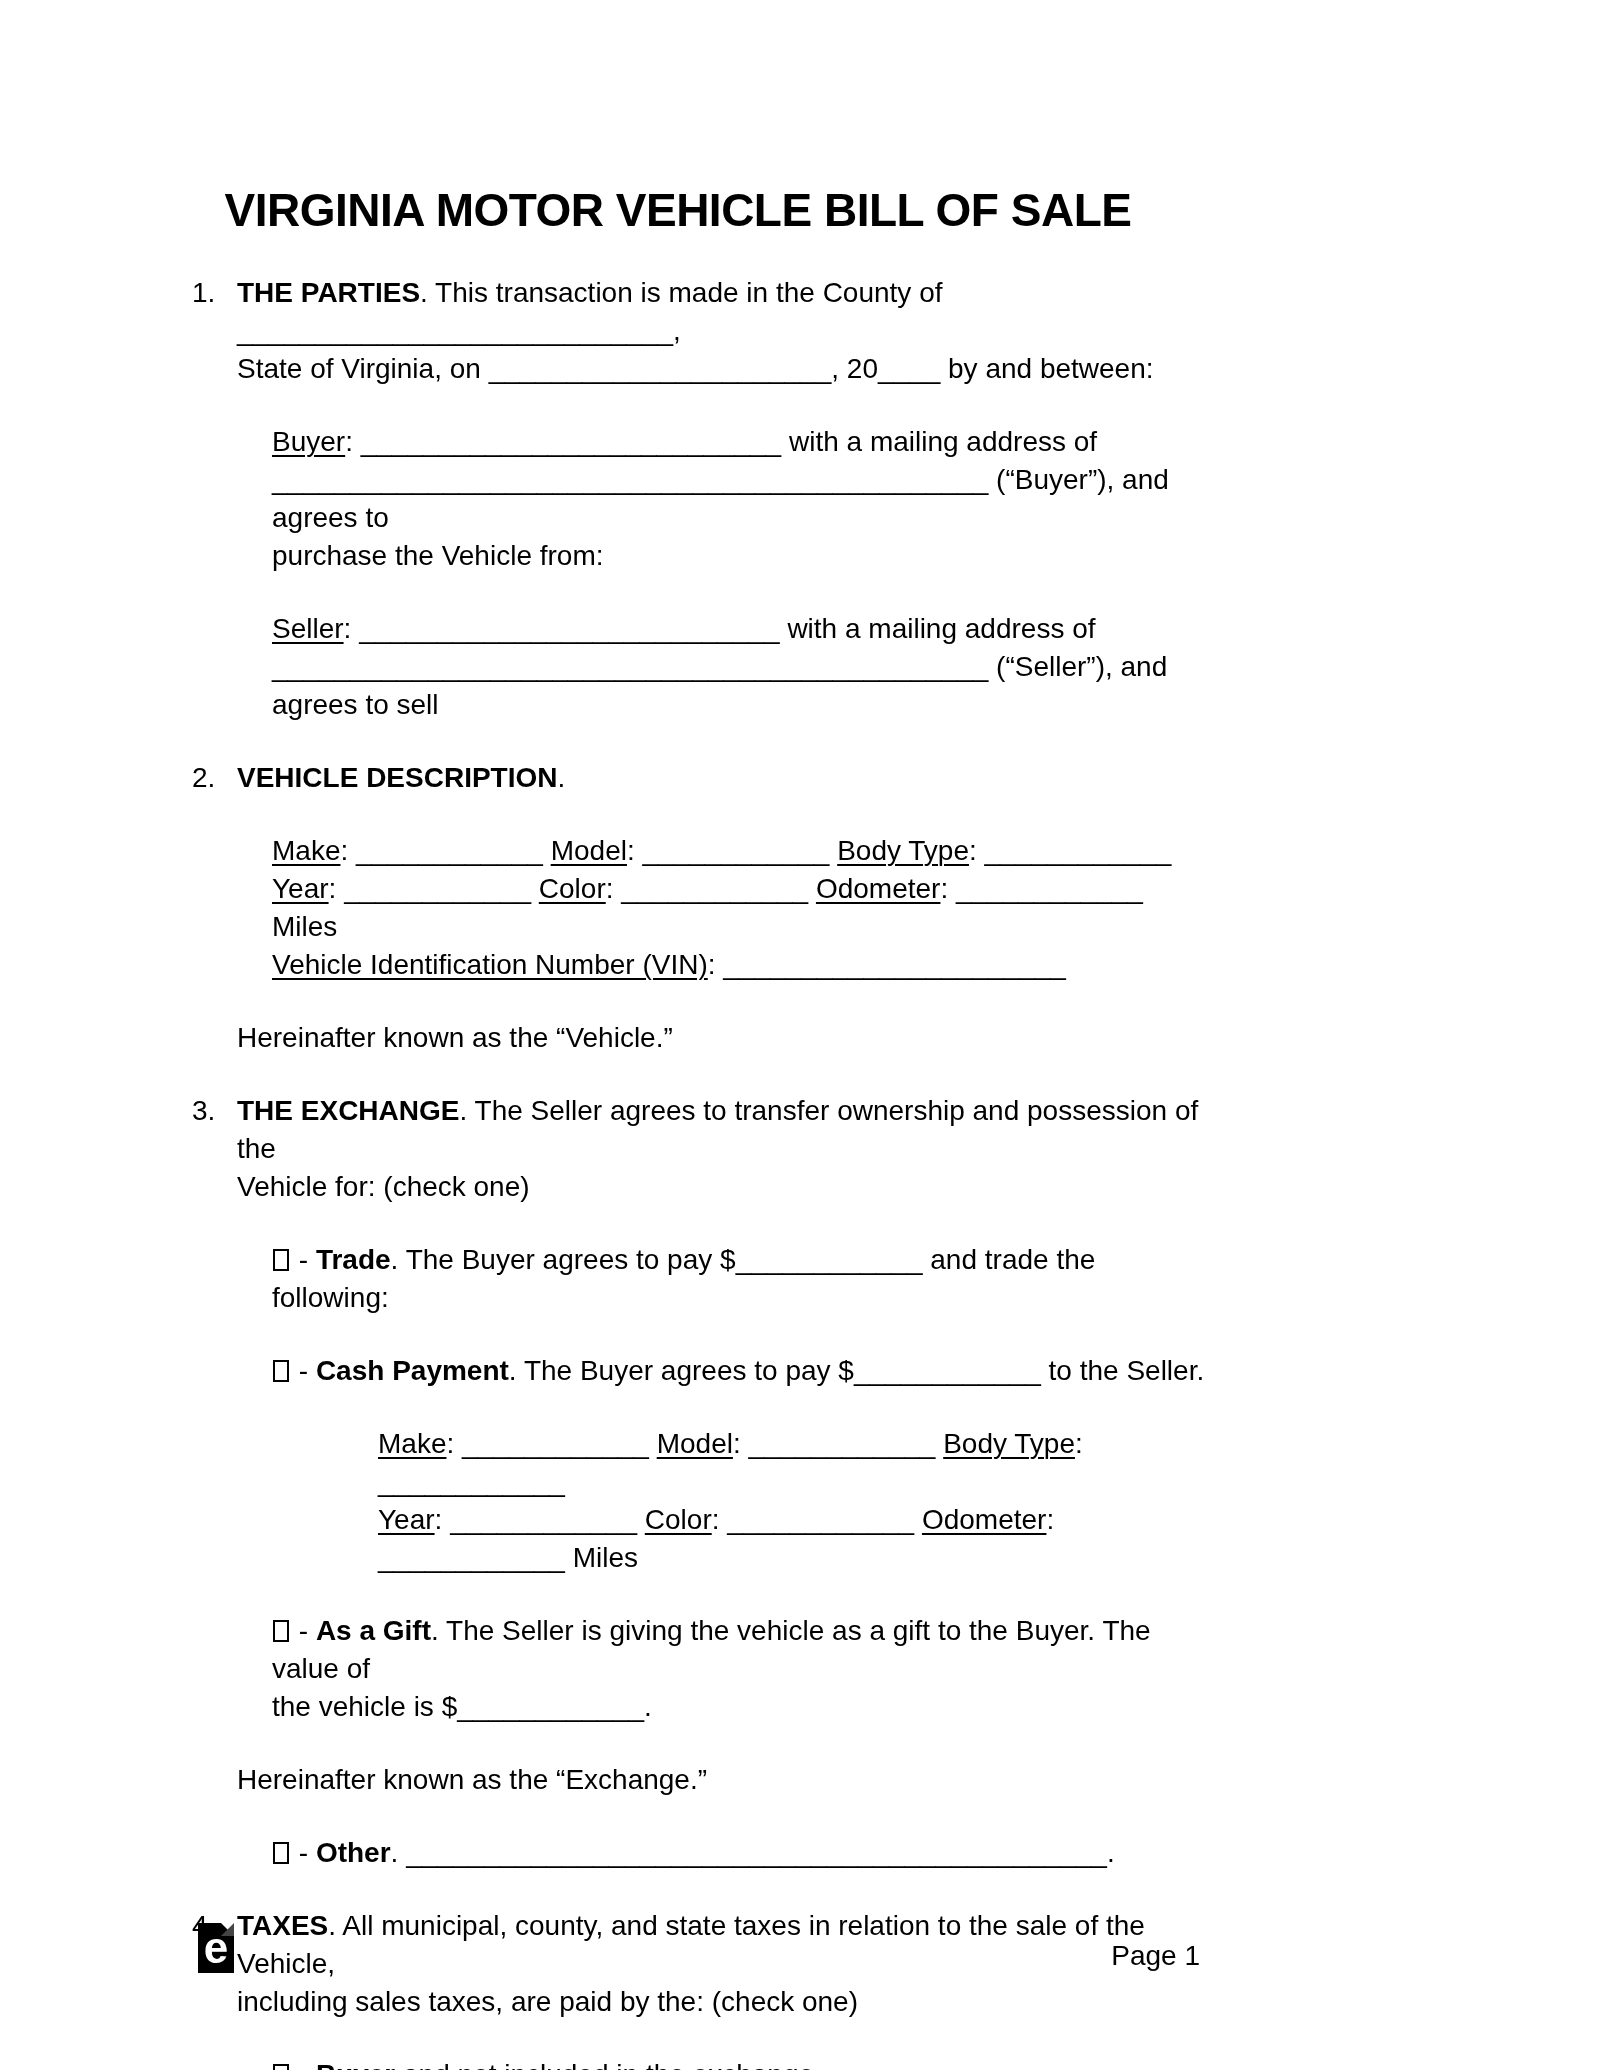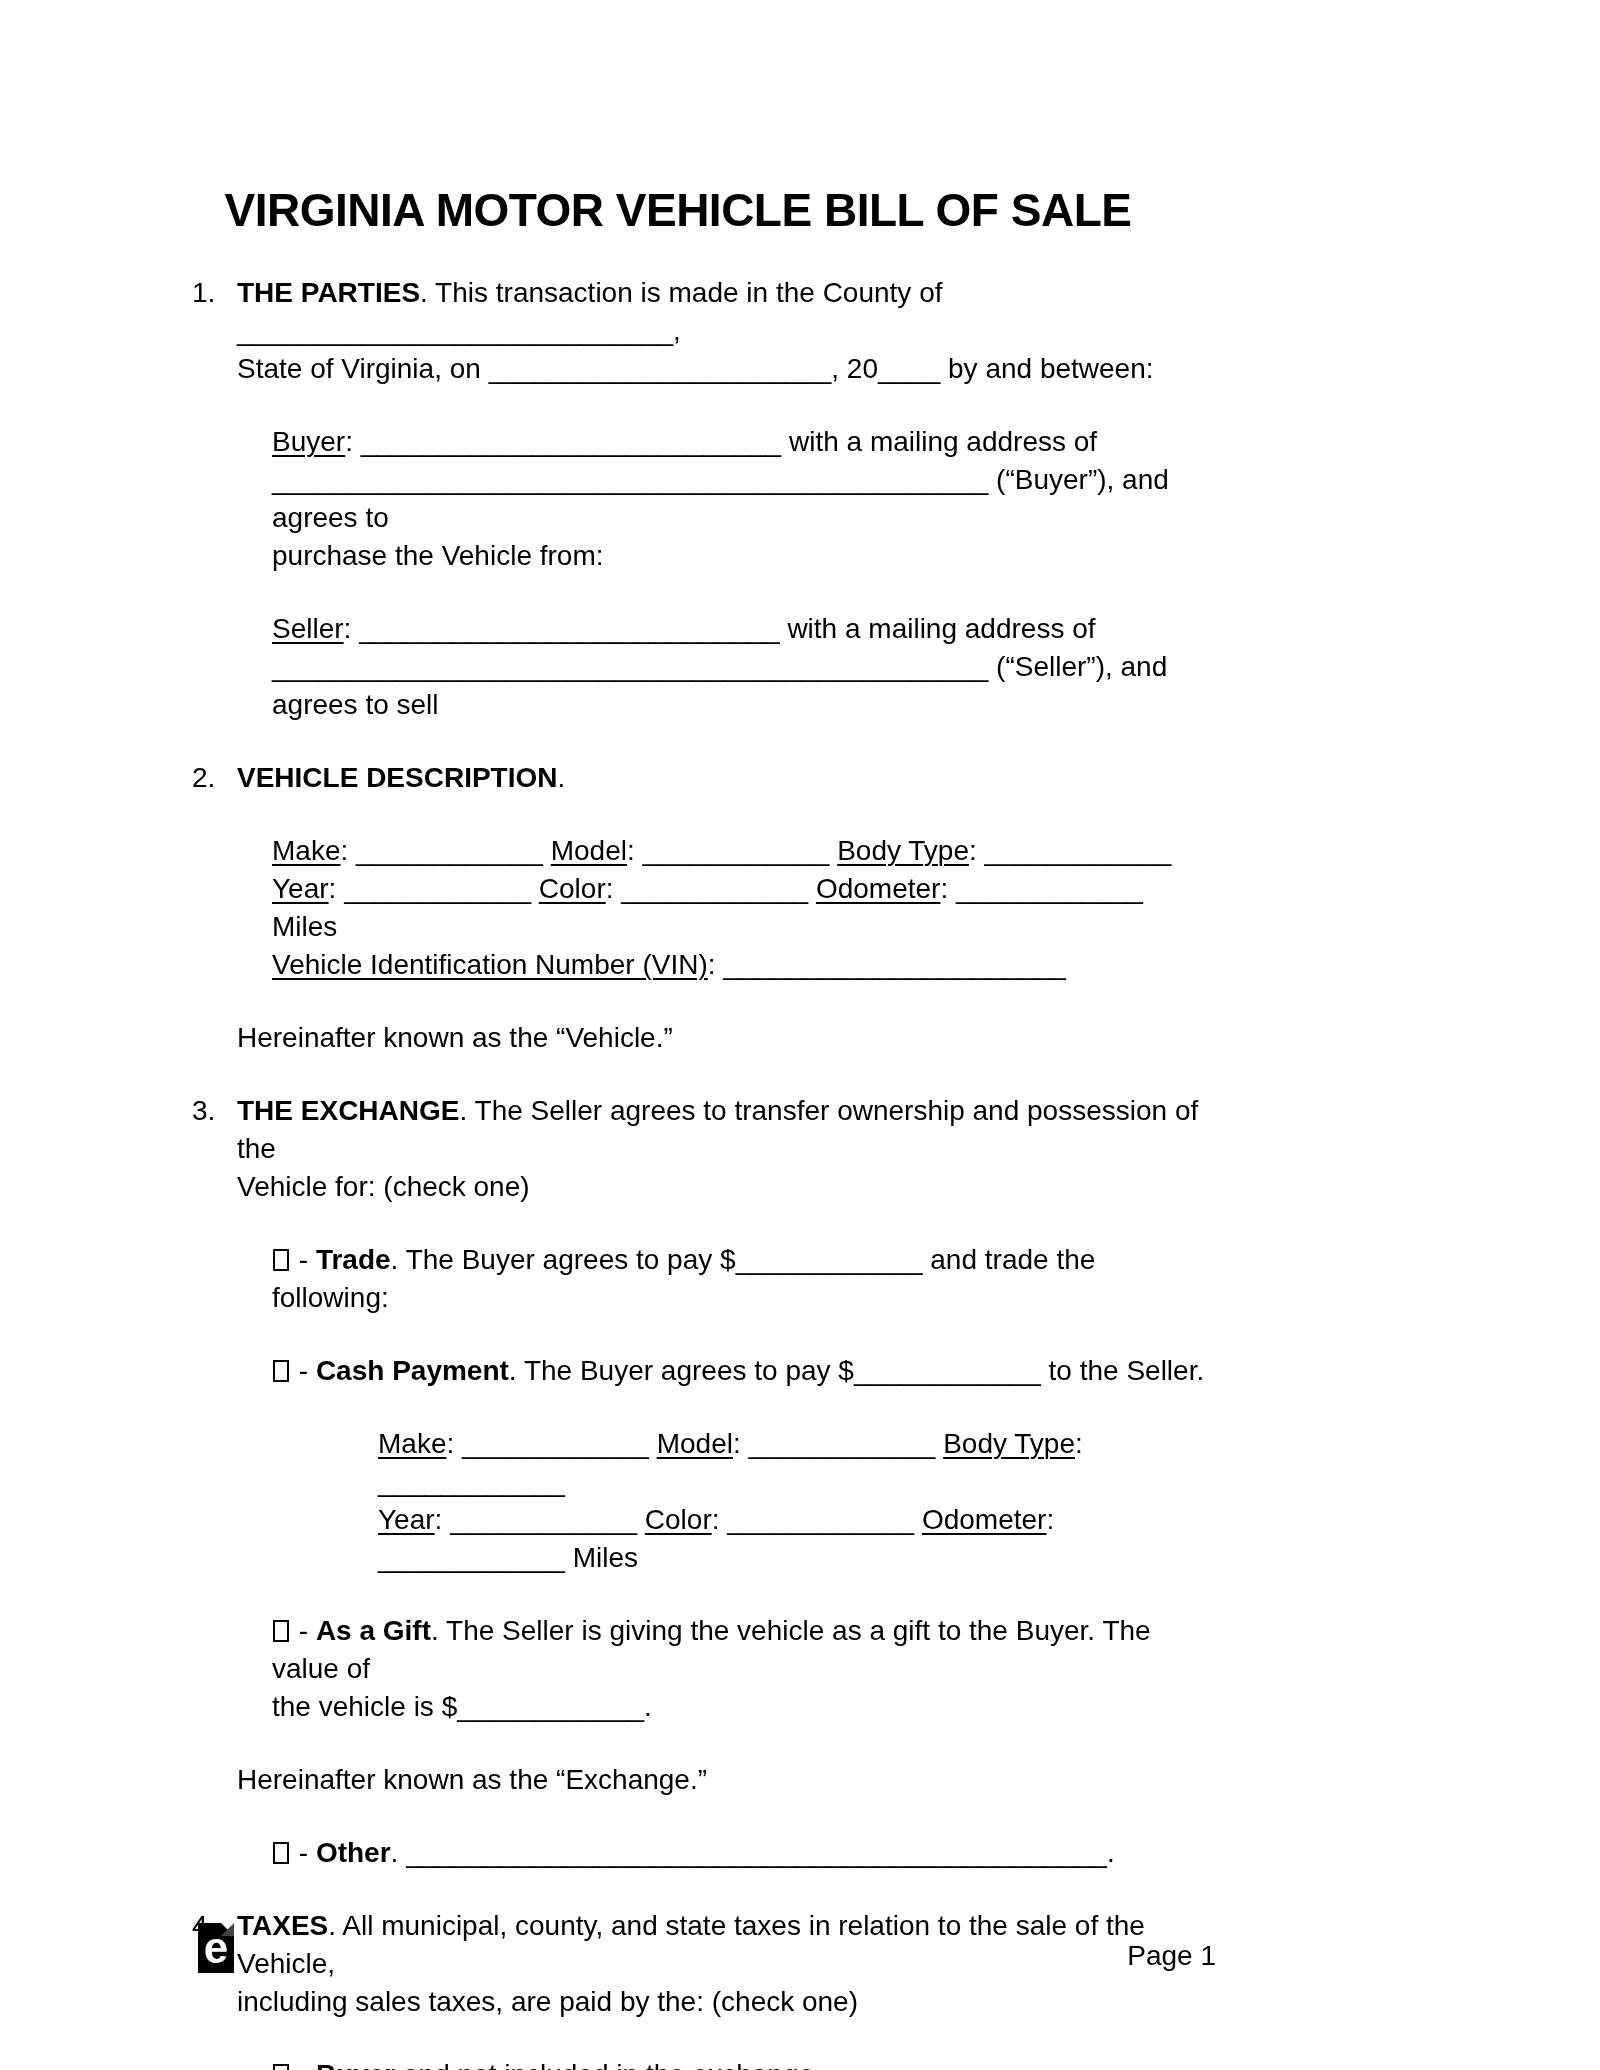--- a/index.html
+++ b/index.html
@@ -53,21 +53,21 @@
     border-left:13px solid transparent;
     border-bottom:13px solid #444444;
   }
   .logo-e {
     position:absolute; left:0; width:100%; bottom:3px;
     text-align:center;
     color:#ffffff; font-weight:bold;
     font-size:44px; line-height:44px;
   }
   .page-number {
-    position:absolute; top:1937px; right:140px;
+    position:absolute; top:1937px; right:156px;
     font-size:28px; line-height:38px;
   }
 </style>
 </head>
 <body>
 
 <div class="page">
 
   <h1 class="title">VIRGINIA MOTOR VEHICLE BILL OF SALE</h1>
 

